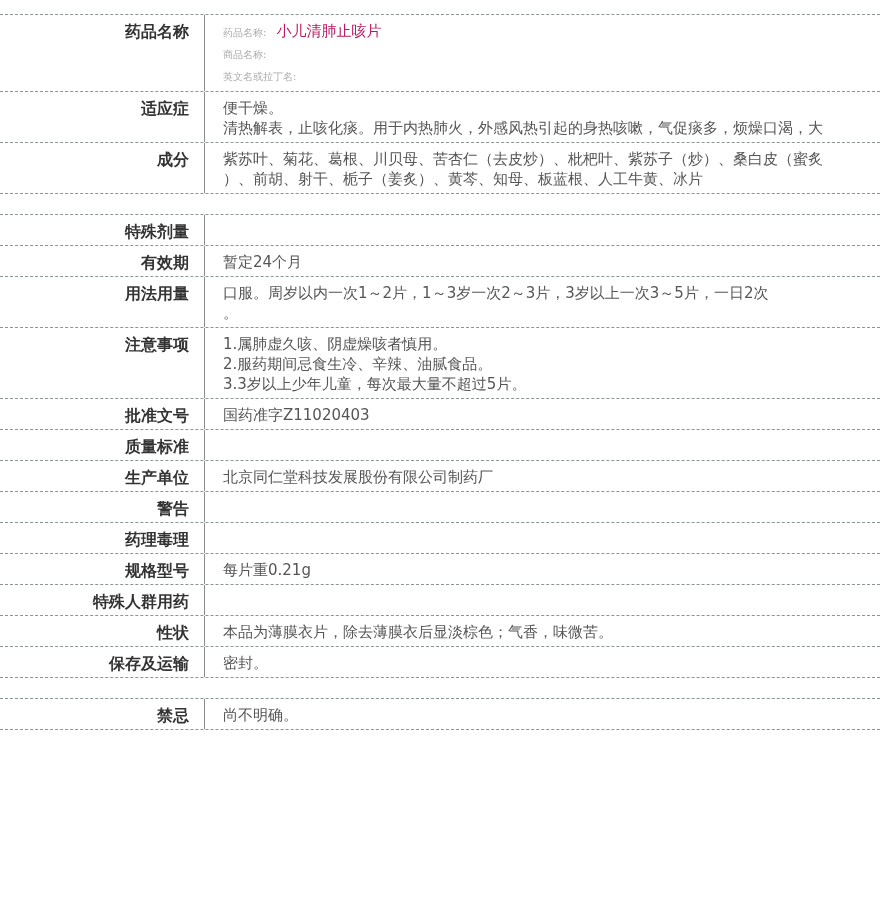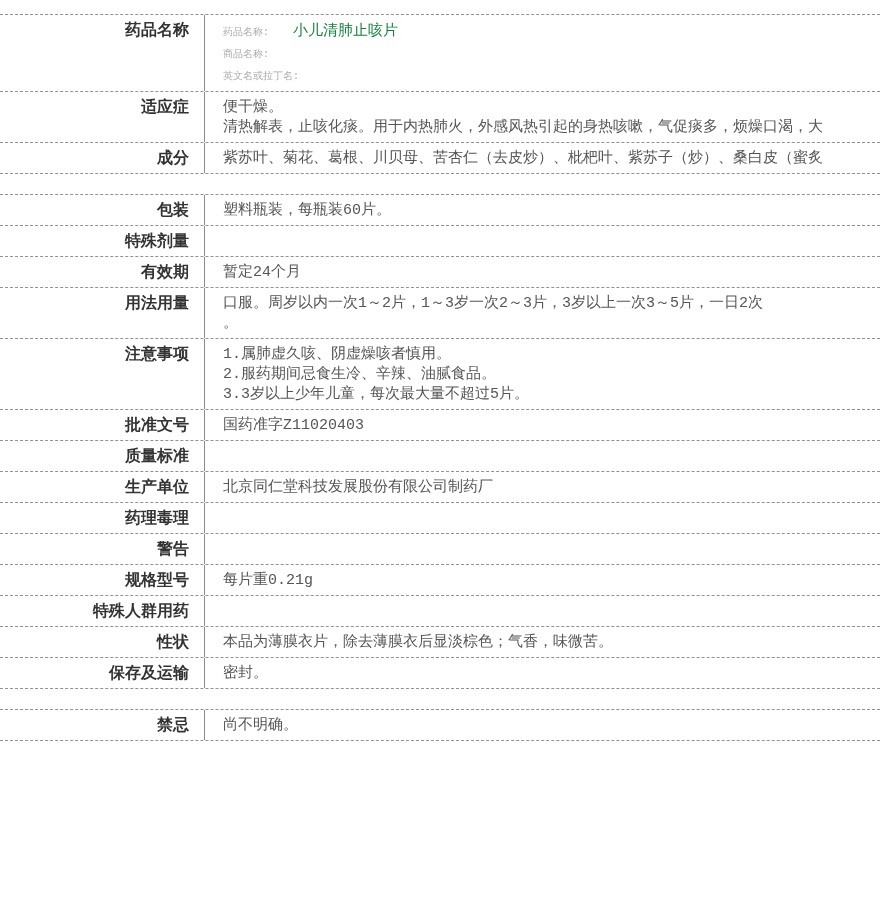--- a/index.html
+++ b/index.html
@@ -15,21 +15,20 @@
     overflow: hidden;
   }
   .drug-table {
     margin-top: 14px;
     width: 880px;
     border-top: 1px dashed #8a9595;
   }
   .row {
     display: flex;
     border-bottom: 1px dashed #8a9595;
-    font-family: Liberation Mono, monospace;
   }
   .label-cell {
     width: 205px;
     box-sizing: border-box;
     flex: 0 0 205px;
     padding: 7px 15px 4px 0;
     text-align: right;
     font-weight: bold;
     font-size: 16px;
     line-height: 19px;
@@ -51,23 +50,23 @@
   }
   .field-line {
     line-height: 21px;
     white-space: nowrap;
   }
   .field-label {
     color: #aaaaaa;
     font-size: 10px;
   }
   .field-value {
-    color: #15803d;
+    color: #be185d;
     font-size: 15px;
-    margin-left: 24px;
+    margin-left: 10px;
     text-align: center;
   }
 </style>
 </head>
 <body>
 
 <div class="page">
   <div class="drug-table">
       <div class="row">
         <div class="label-cell">药品名称</div>
@@ -81,30 +80,25 @@
         <div class="label-cell">适应症</div>
         <div class="content-cell">
           <div class="content-line">便干燥。</div>
           <div class="content-line">清热解表，止咳化痰。用于内热肺火，外感风热引起的身热咳嗽，气促痰多，烦燥口渴，大</div>
         </div>
       </div>
       <div class="row">
         <div class="label-cell">成分</div>
         <div class="content-cell">
           <div class="content-line">紫苏叶、菊花、葛根、川贝母、苦杏仁（去皮炒）、枇杷叶、紫苏子（炒）、桑白皮（蜜炙</div>
+          <div class="content-line">）、前胡、射干、栀子（姜炙）、黄芩、知母、板蓝根、人工牛黄、冰片</div>
         </div>
       </div>
       <div class="row">
         <div class="content-cell"></div>
-      </div>
-      <div class="row">
-        <div class="label-cell">包装</div>
-        <div class="content-cell">
-          <div class="content-line">塑料瓶装，每瓶装60片。</div>
-        </div>
       </div>
       <div class="row">
         <div class="label-cell">特殊剂量</div>
         <div class="content-cell"></div>
       </div>
       <div class="row">
         <div class="label-cell">有效期</div>
         <div class="content-cell">
           <div class="content-line">暂定24个月</div>
         </div>
@@ -133,25 +127,25 @@
       <div class="row">
         <div class="label-cell">质量标准</div>
       </div>
       <div class="row">
         <div class="label-cell">生产单位</div>
         <div class="content-cell">
           <div class="content-line">北京同仁堂科技发展股份有限公司制药厂</div>
         </div>
       </div>
       <div class="row">
-        <div class="label-cell">药理毒理</div>
+        <div class="label-cell">警告</div>
         <div class="content-cell"></div>
       </div>
       <div class="row">
-        <div class="label-cell">警告</div>
+        <div class="label-cell">药理毒理</div>
         <div class="content-cell"></div>
       </div>
       <div class="row">
         <div class="label-cell">规格型号</div>
         <div class="content-cell">
           <div class="content-line">每片重0.21g</div>
         </div>
       </div>
       <div class="row">
         <div class="label-cell">特殊人群用药</div>

